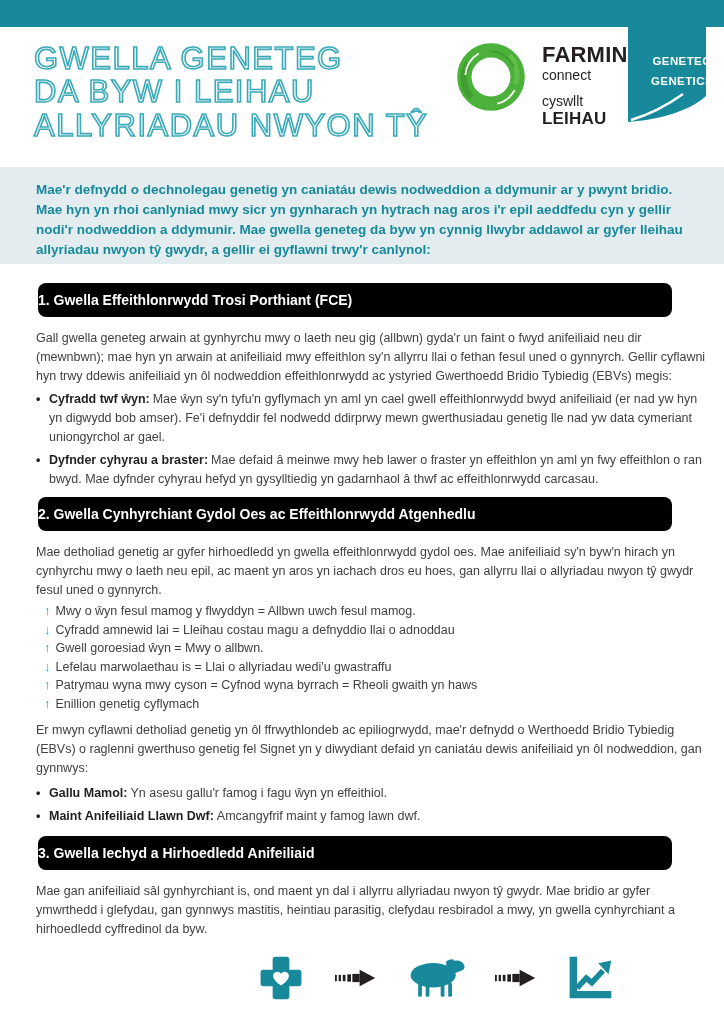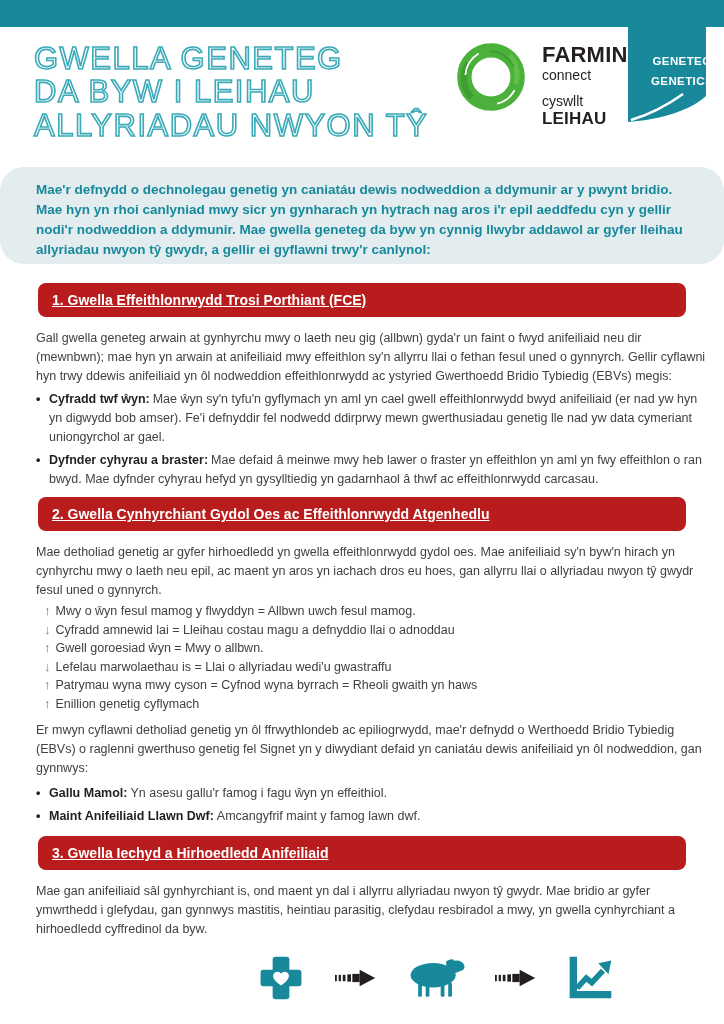--- a/index.html
+++ b/index.html
@@ -23,28 +23,28 @@
   .logo-text .l4{font-size:17px;font-weight:bold;color:#231F20;margin-top:2px;letter-spacing:.2px;}
   .badge{position:absolute;left:628px;top:0;width:78px;height:150px;}
   .badge svg{position:absolute;left:0;top:0;}
   .badge .badge-txt{
     position:absolute;left:0;top:52px;width:78px;text-align:center;
     color:#fff;font-weight:bold;font-size:11.5px;line-height:1.7;letter-spacing:.4px;padding-left:15px;
   }
   
   .intro{
     position:absolute;left:0;top:167px;width:724px;height:97px;background:#E3EDF0;
-    box-sizing:border-box;padding:13px 26px 0 36px;border-radius:24px;
+    box-sizing:border-box;padding:13px 26px 0 36px;
   }
   .intro p{margin:0;color:#17899B;font-weight:bold;font-size:13.5px;line-height:20px;}
   
   .content{position:absolute;left:0;top:280px;width:724px;}
   .banner{
-    margin:0 0 0 38px;width:634px;height:34px;background:#b91c1c;border-radius:8px;
-    color:#fff;font-weight:bold;font-size:14px;line-height:34px;padding-left:14px;text-decoration:underline;
+    margin:0 0 0 38px;width:634px;height:34px;background:#000000;border-radius:8px;
+    color:#fff;font-weight:bold;font-size:14px;line-height:34px;padding-left:0;
   }
   .b1{margin-top:3px;} .b2{margin-top:8px;} .b3{margin-top:10px;}
   .para{margin:12px 14px 0 36px;font-size:12.5px;line-height:19px;color:#414042;}
   ul.bullets{list-style:none;margin:4px 14px 0 36px;padding:0;font-size:12.5px;line-height:19px;}
   ul.bullets li{position:relative;padding-left:13px;margin-top:4px;}
   ul.bullets li::before{content:"\2022";position:absolute;left:0;top:0;font-weight:bold;color:#231F20;}
   .term{font-weight:bold;color:#231F20;margin-right:3px;}
   .subhead{margin:4px 14px 0 36px;font-size:13px;font-weight:bold;color:#231F20;line-height:19px;}
   .arrow-list{margin:2px 14px 0 44px;font-size:12.5px;color:#414042;}
   .arrow-item{line-height:17.5px;margin-top:0;}

